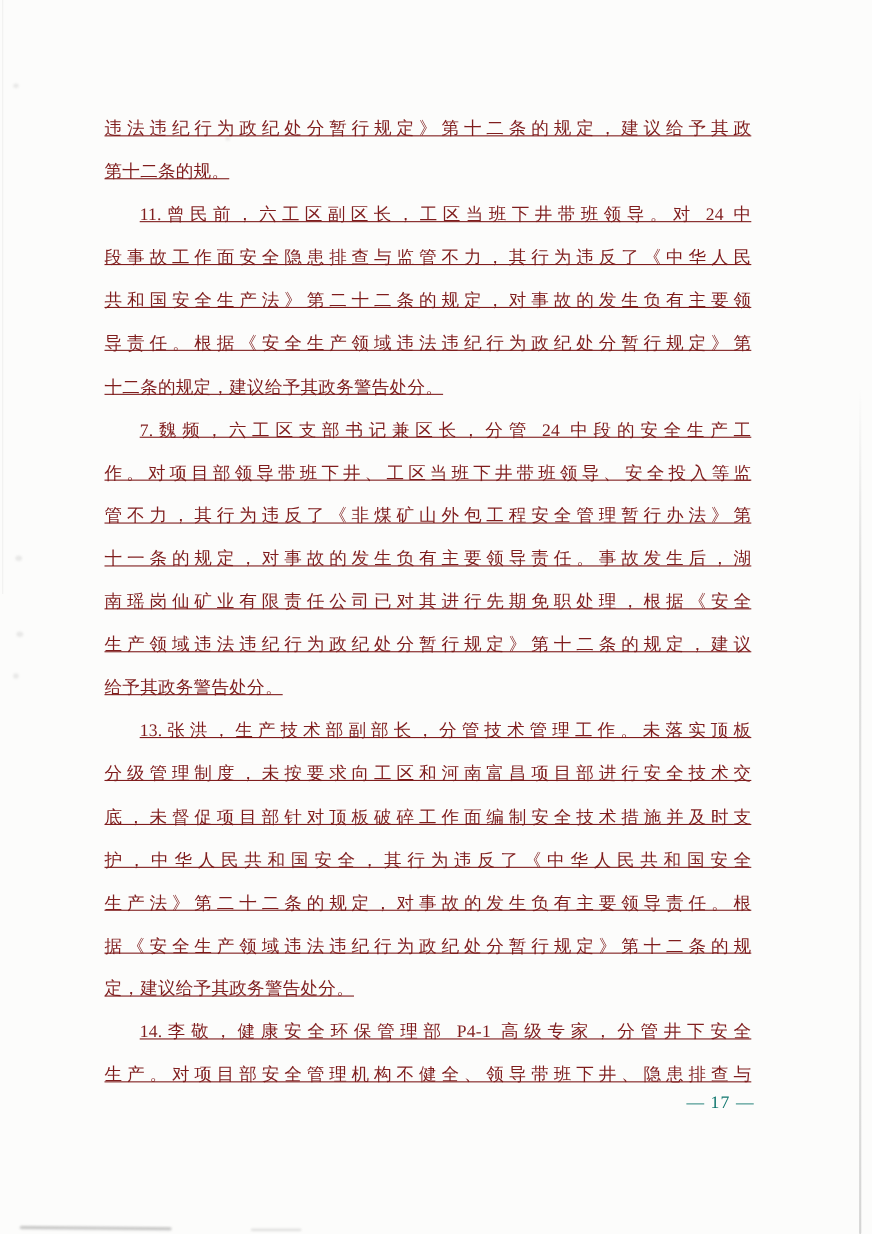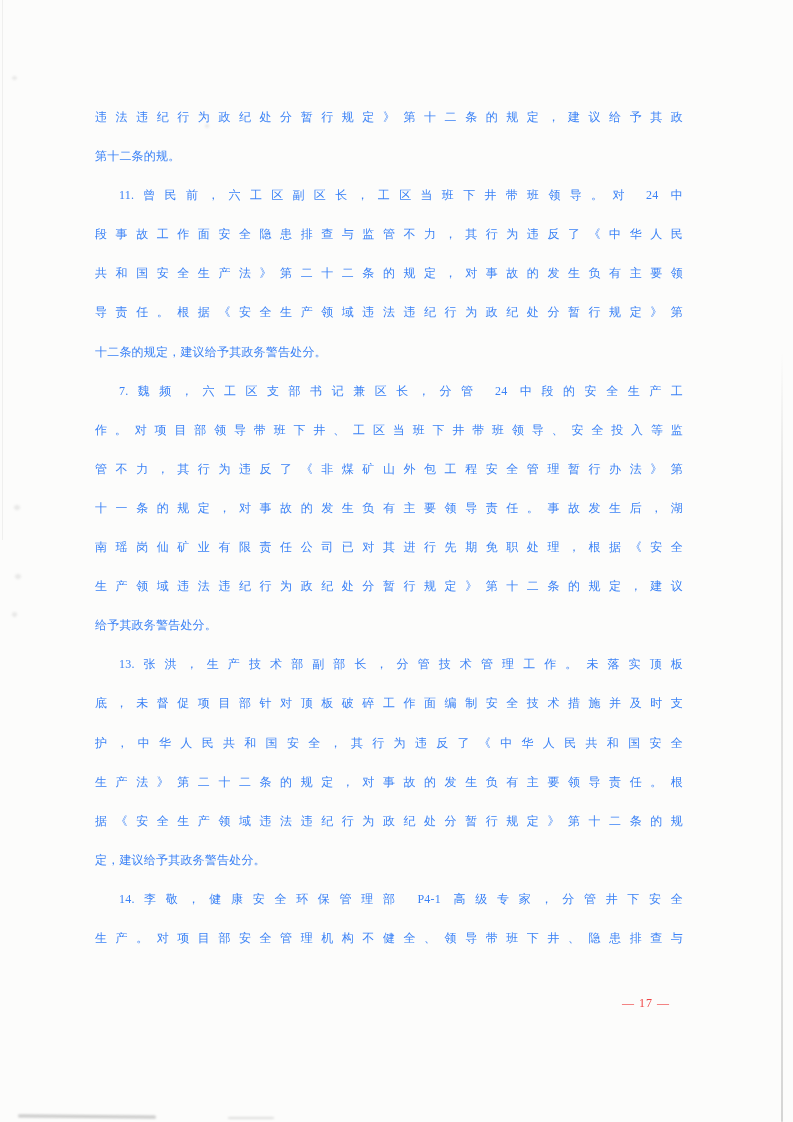--- a/index.html
+++ b/index.html
@@ -20,45 +20,46 @@
     overflow: hidden;
   }
   
   .text-block {
     position: absolute;
     left: 95px;
     top: 98px;
     width: 588px;
   }
   .line {
-    font-size: 12px;
+    font-size: 16px;
     line-height: 39.1px;
     height: 39.1px;
-    color: #3b82f6;
+    color: #7f1d1d;
     text-align: justify;
     text-align-last: justify;
     letter-spacing: 0.2px;
+    text-decoration: underline;
     -webkit-font-smoothing: antialiased;
   }
   .line.end {
     text-align-last: left;
   }
   .line.ind {
     text-indent: 2em;
   }
   
   .page-number {
     position: absolute;
     left: 622px;
     top: 993px;
     width: 66px;
-    font-size: 12px;
+    font-size: 16px;
     line-height: 20px;
-    color: #ef4444;
-    text-align: left;
+    color: #0f766e;
+    text-align: center;
     letter-spacing: 1px;
   }
   
   .edge-right {
     position: absolute;
     left: 781px;
     top: 352px;
     width: 2px;
     height: 770px;
     background: linear-gradient(to bottom,
@@ -127,20 +128,21 @@
 
     <div class="line ind">7.魏频，六工区支部书记兼区长，分管 24 中段的安全生产工</div>
     <div class="line">作。对项目部领导带班下井、工区当班下井带班领导、安全投入等监</div>
     <div class="line">管不力，其行为违反了《非煤矿山外包工程安全管理暂行办法》第</div>
     <div class="line">十一条的规定，对事故的发生负有主要领导责任。事故发生后，湖</div>
     <div class="line">南瑶岗仙矿业有限责任公司已对其进行先期免职处理，根据《安全</div>
     <div class="line">生产领域违法违纪行为政纪处分暂行规定》第十二条的规定，建议</div>
     <div class="line end">给予其政务警告处分。</div>
 
     <div class="line ind">13.张洪，生产技术部副部长，分管技术管理工作。未落实顶板</div>
+    <div class="line">分级管理制度，未按要求向工区和河南富昌项目部进行安全技术交</div>
     <div class="line">底，未督促项目部针对顶板破碎工作面编制安全技术措施并及时支</div>
     <div class="line">护，中华人民共和国安全，其行为违反了《中华人民共和国安全</div>
     <div class="line">生产法》第二十二条的规定，对事故的发生负有主要领导责任。根</div>
     <div class="line">据《安全生产领域违法违纪行为政纪处分暂行规定》第十二条的规</div>
     <div class="line end">定，建议给予其政务警告处分。</div>
 
     <div class="line ind">14.李敬，健康安全环保管理部 P4-1 高级专家，分管井下安全</div>
     <div class="line">生产。对项目部安全管理机构不健全、领导带班下井、隐患排查与</div>
   </div>
 

